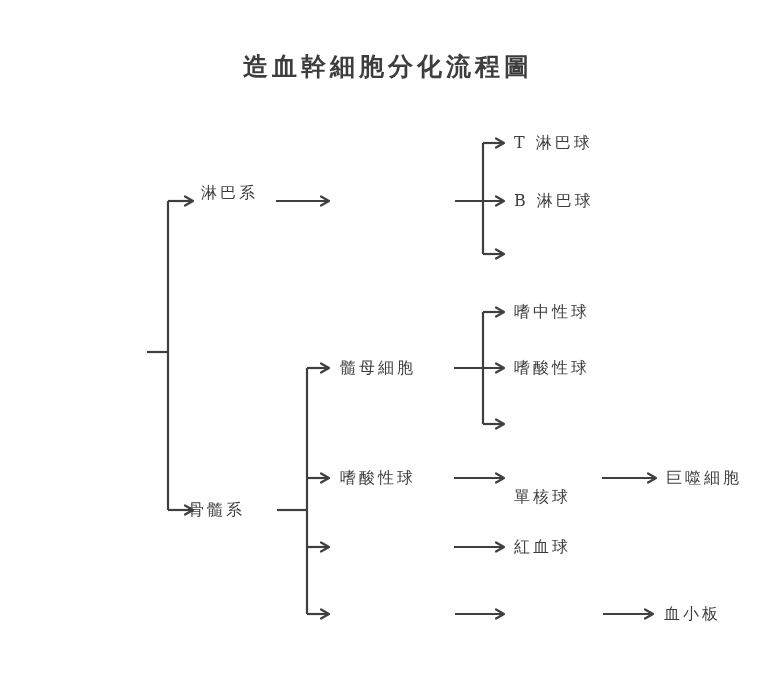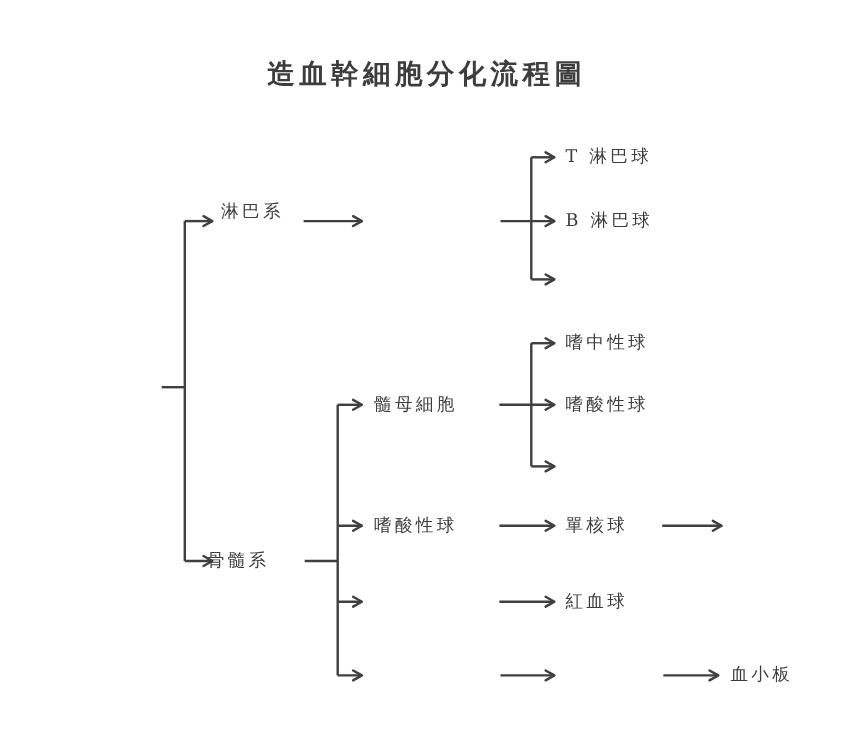--- a/index.html
+++ b/index.html
@@ -93,19 +93,20 @@
   <div class="node" style="left:514px;top:143px">T 淋巴球</div>
   <div class="node" style="left:514px;top:201px">B 淋巴球</div>
 
   <div class="node" style="left:188px;top:510px">骨髓系</div>
 
   <div class="node" style="left:340px;top:368px">髓母細胞</div>
   <div class="node" style="left:514px;top:368px">嗜酸性球</div>
   <div class="node" style="left:514px;top:312px">嗜中性球</div>
 
   <div class="node" style="left:340px;top:478px">嗜酸性球</div>
-  <div class="node" style="left:514px;top:478px">單核球</div>
+  <div class="node" style="left:514px;top:497px">單核球</div>
+  <div class="node" style="left:666px;top:478px">巨噬細胞</div>
 
   <div class="node" style="left:514px;top:547px">紅血球</div>
 
   <div class="node" style="left:664px;top:614px">血小板</div>
 
 </div>
 
 </body></html>

